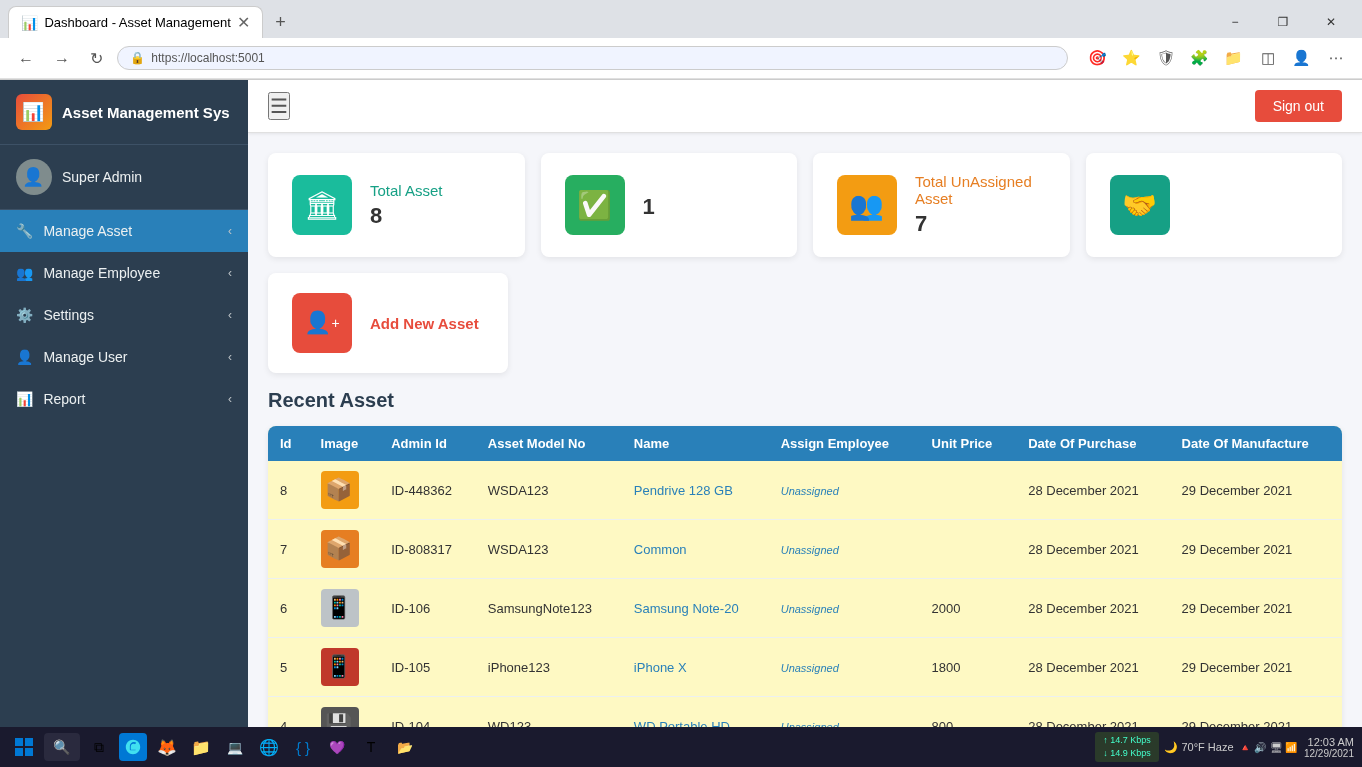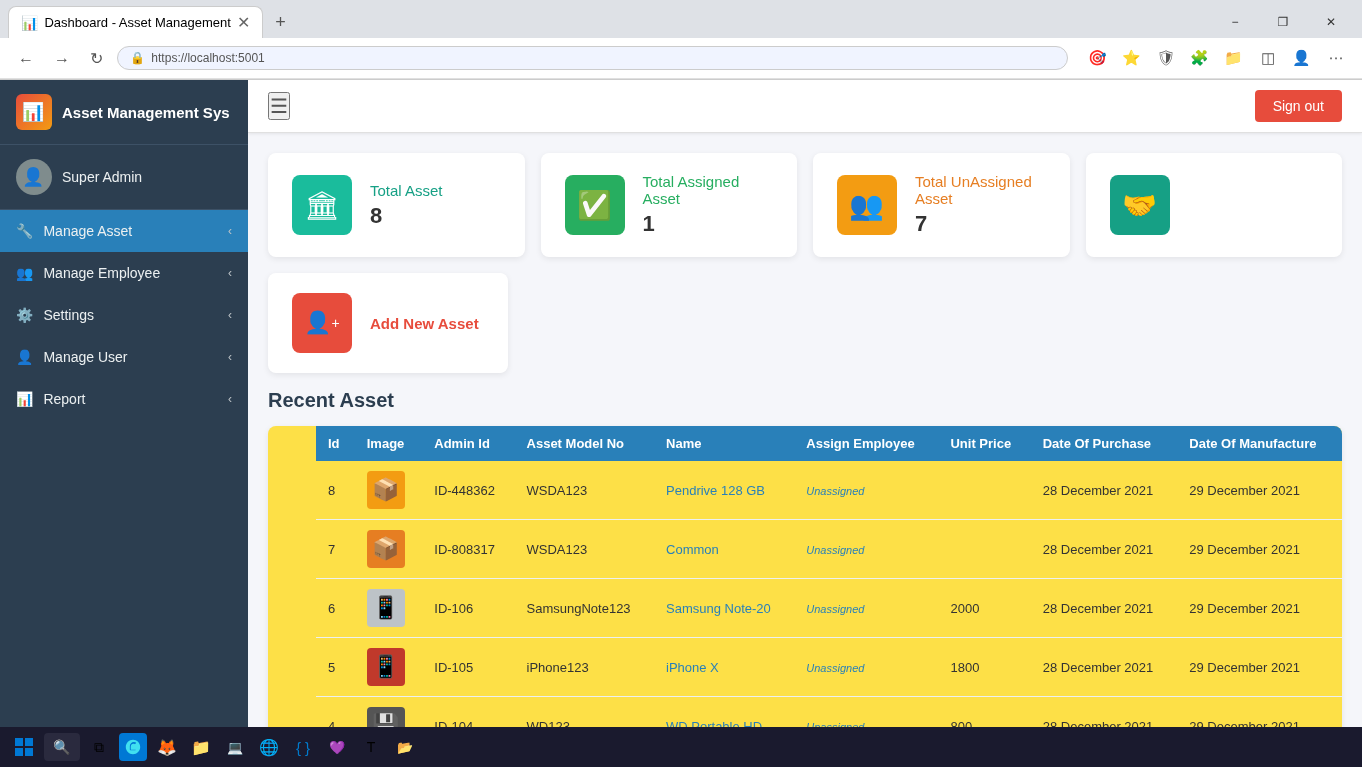--- a/index.html
+++ b/index.html
@@ -59,21 +59,21 @@
     .card-info .card-label.orange { color: #e67e22; }
     .card-info .card-label.teal2 { color: #16a085; }
     .card-info .card-value { font-size: 22px; font-weight: 700; color: #333; margin-top: 4px; }
 
     .add-card { background: #fff; border-radius: 8px; box-shadow: 0 2px 6px rgba(0,0,0,0.08); padding: 20px 24px; display: flex; align-items: center; gap: 18px; cursor: pointer; transition: box-shadow 0.2s; min-width: 240px; max-width: 260px; }
     .add-card-icon { width: 60px; height: 60px; border-radius: 8px; background: #e74c3c; display: flex; align-items: center; justify-content: center; font-size: 26px; color: #fff; flex-shrink: 0; }
     .add-card-label { color: #e74c3c; font-size: 15px; font-weight: 600; }
 
     
     .section-title { font-size: 20px; font-weight: 700; color: #2c3e50; margin-bottom: 14px; }
-    .table-container { background: #fde047; border-radius: 8px; box-shadow: 0 2px 6px rgba(0,0,0,0.08); overflow: hidden; padding-left: 48px; }
+    .table-container { background: #fef9c3; border-radius: 8px; box-shadow: 0 2px 6px rgba(0,0,0,0.08); overflow: hidden; }
     table { width: 100%; border-collapse: collapse; }
     thead tr { background: #2980b9; color: #fff; }
     thead th { padding: 10px 12px; text-align: left; font-size: 13px; font-weight: 600; white-space: nowrap; }
     tbody tr { border-bottom: 1px solid #ecf0f1; }
     tbody td { padding: 10px 12px; font-size: 13px; color: #333; vertical-align: middle; }
     .asset-link { color: #2980b9; text-decoration: none; cursor: pointer; }
     .unassigned { color: #2980b9; font-size: 11px; font-style: italic; }
     .asset-img { width: 38px; height: 38px; border-radius: 4px; object-fit: cover; display: flex; align-items: center; justify-content: center; font-size: 22px; }
     .asset-img-pendrive { background: #f39c12; }
     .asset-img-common { background: #e67e22; }
@@ -193,21 +193,20 @@
           <div class="card-icon teal">🏛</div>
           <div class="card-info">
             <div class="card-label">Total Asset</div>
             <div class="card-value">8</div>
           </div>
         </div>
 
         <div class="card">
           <div class="card-icon green" style="background:#27ae60;">✅</div>
           <div class="card-info">
-            <div class="card-label green" style="color:#27ae60;">Total Assigned Asset</div>
             <div class="card-value">1</div>
           </div>
         </div>
 
         <div class="card">
           <div class="card-icon orange">👥</div>
           <div class="card-info">
             <div class="card-label orange" style="color:#e67e22;">Total UnAssigned Asset</div>
             <div class="card-value">7</div>
           </div>
@@ -333,13 +332,24 @@
       </svg>
   </div>
   <div class="taskbar-app-icon">🦊</div>
   <div class="taskbar-app-icon">📁</div>
   <div class="taskbar-app-icon" style="font-size:13px;">💻</div>
   <div class="taskbar-app-icon">🌐</div>
   <div class="taskbar-app-icon" style="color:#007acc;font-size:15px;">{ }</div>
   <div class="taskbar-app-icon" style="font-size:13px;">💜</div>
   <div class="taskbar-app-icon" style="font-size:14px;">T</div>
   <div class="taskbar-app-icon" style="font-size:13px;">📂</div>
+  <div class="taskbar-right">
+    <div class="taskbar-network" style="font-size:9px;line-height:1.4;">↑ 14.7 Kbps<br>↓ 14.9 Kbps</div>
+    <div class="taskbar-weather">🌙 70°F Haze</div>
+    <div style="display:flex;flex-direction:column;align-items:center;color:#ccc;font-size:10px;">
+      <span>🔺 🔊 🖥 📶</span>
+    </div>
+    <div class="taskbar-time">
+      <div>12:03 AM</div>
+      <div style="font-size:10px;">12/29/2021</div>
+    </div>
+  </div>
 </div>
 
 </body></html>

